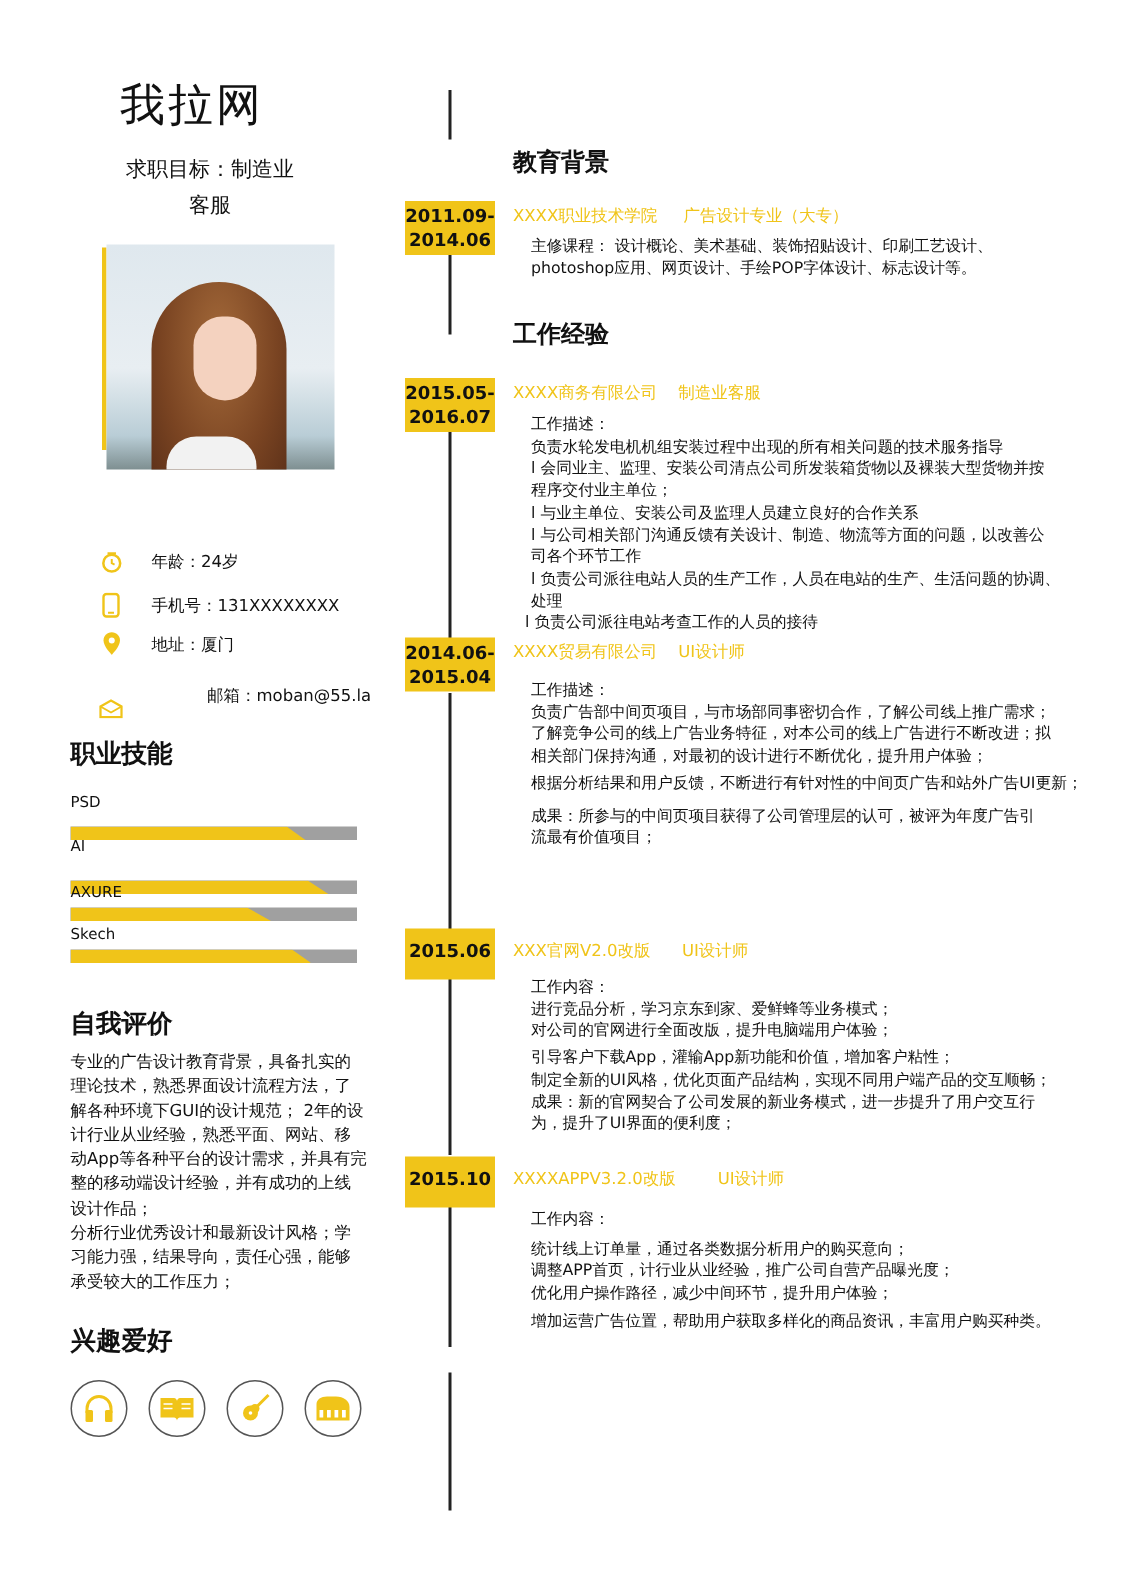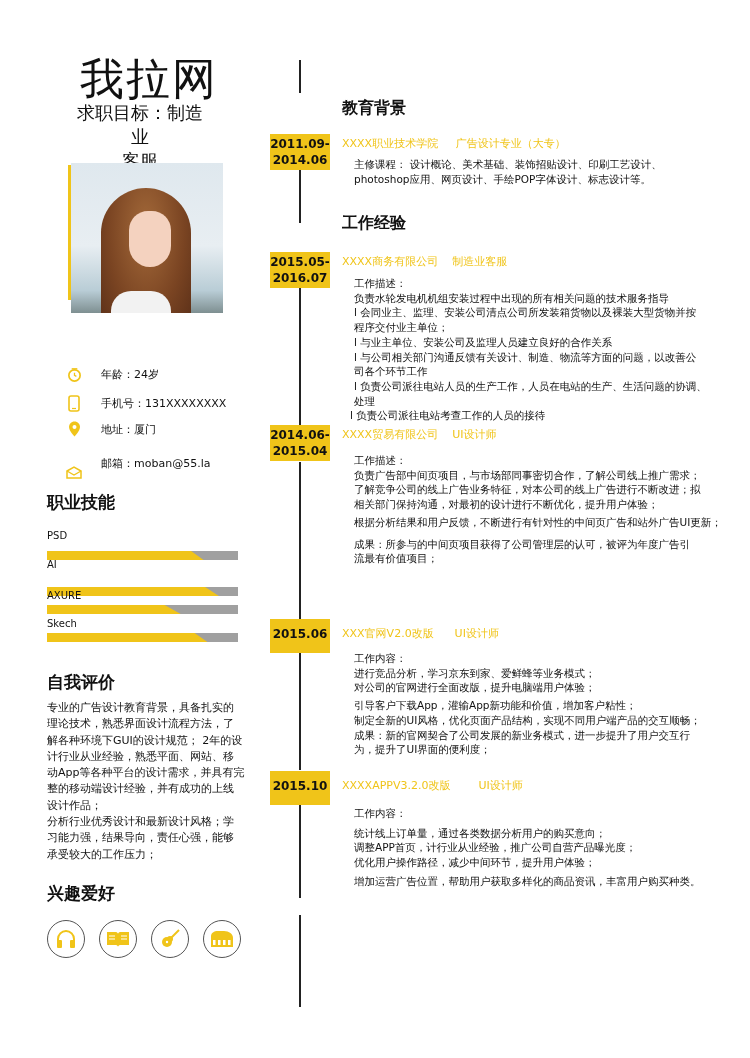--- a/index.html
+++ b/index.html
@@ -1,21 +1,21 @@
 <!DOCTYPE html>
 <html><head>
 <meta charset="utf-8">
 <style>
   html, body { margin:0; padding:0; background:#ffffff; }
   body { width:750px; height:1058px; position:relative; overflow:hidden;
          font-family:"DejaVu Sans", "Liberation Sans", sans-serif; color:#111; }
   .abs { position:absolute; }
   
-  .name { left:80px; top:50px; font-size:44px; letter-spacing:2px; color:#111; font-family:"DejaVu Sans", sans-serif; }
-  .goal { left:75px; top:101px; width:130px; text-align:center; font-size:18px; line-height:24px; color:#111; }
+  .name { left:80px; top:50px; font-size:30px; letter-spacing:2px; color:#111; font-family:"DejaVu Sans", sans-serif; }
+  .goal { left:75px; top:101px; width:130px; text-align:center; font-size:14px; line-height:24px; color:#111; }
   .photo-wrap { left:68px; top:163px; width:155px; height:153px; }
   .photo-accent { position:absolute; left:0; top:2px; width:3px; height:135px; background:#f0c419; }
   .photo { position:absolute; left:3px; top:0; width:152px; height:150px;
            background: linear-gradient(180deg,#dfe8ee 0%,#e8eef2 55%,#b9cdd6 85%,#7e8f91 100%); overflow:hidden; }
   .hair { position:absolute; left:30px; top:25px; width:90px; height:140px; border-radius:45px 45px 10px 10px;
           background: radial-gradient(ellipse at 50% 30%, #a46a3a 0%, #7a4422 60%, #5a2f18 100%); }
   .face { position:absolute; left:58px; top:48px; width:42px; height:56px; border-radius:20px 20px 22px 22px;
           background:#f4d2bf; }
   .shirt { position:absolute; left:40px; top:128px; width:60px; height:30px; border-radius:20px 20px 0 0; background:#f2f2f2; }
   .info-row { left:66px; font-size:11px; color:#111; display:flex; align-items:center; }
@@ -74,21 +74,21 @@
 </div>
 <div class="abs info-row" style="top:421px;">
   <span class="ic">
     <svg width="13" height="16" viewBox="0 0 13 16">
         <path d="M6.5 0.5C3.2 0.5 1 3 1 6c0 4 5.5 9.5 5.5 9.5S12 10 12 6c0-3-2.2-5.5-5.5-5.5z" fill="#f0c419"></path>
         <circle cx="6.5" cy="6" r="2" fill="#fff"></circle>
       </svg>
   </span>
   <span>地址：厦门</span>
 </div>
-<div class="abs info-row" style="top:446px;">
+<div class="abs info-row" style="top:446px;gap:37px;">
   <span class="ic" style="margin-top:18px;">
     <svg width="16" height="13" viewBox="0 0 16 13">
         <path d="M1 5l7-4 7 4v7H1z" fill="none" stroke="#f0c419" stroke-width="1.5"></path>
         <path d="M1 5l7 4 7-4" fill="none" stroke="#f0c419" stroke-width="1.3"></path>
       </svg>
   </span>
   <span>邮箱：moban@55.la</span>
 </div>
 
 <div class="abs sec-title" style="left:47px; top:491px;">职业技能</div>

